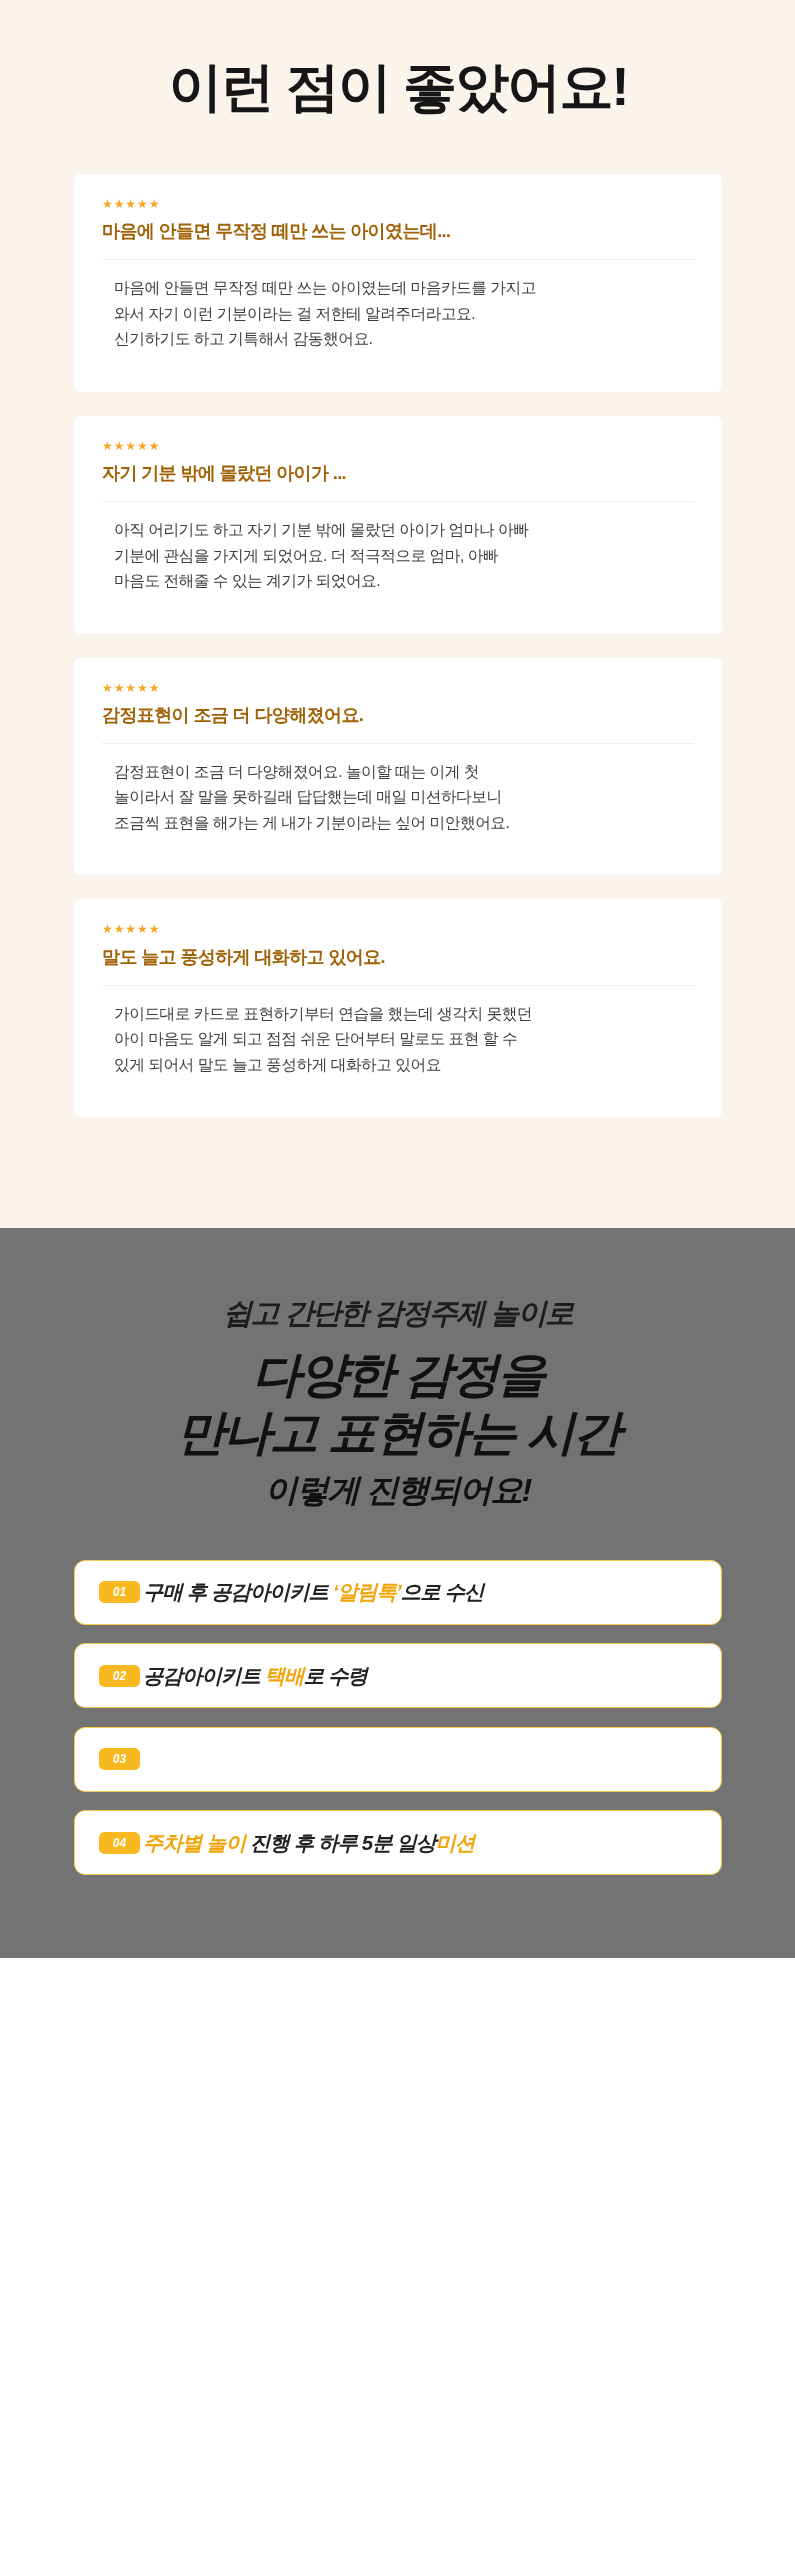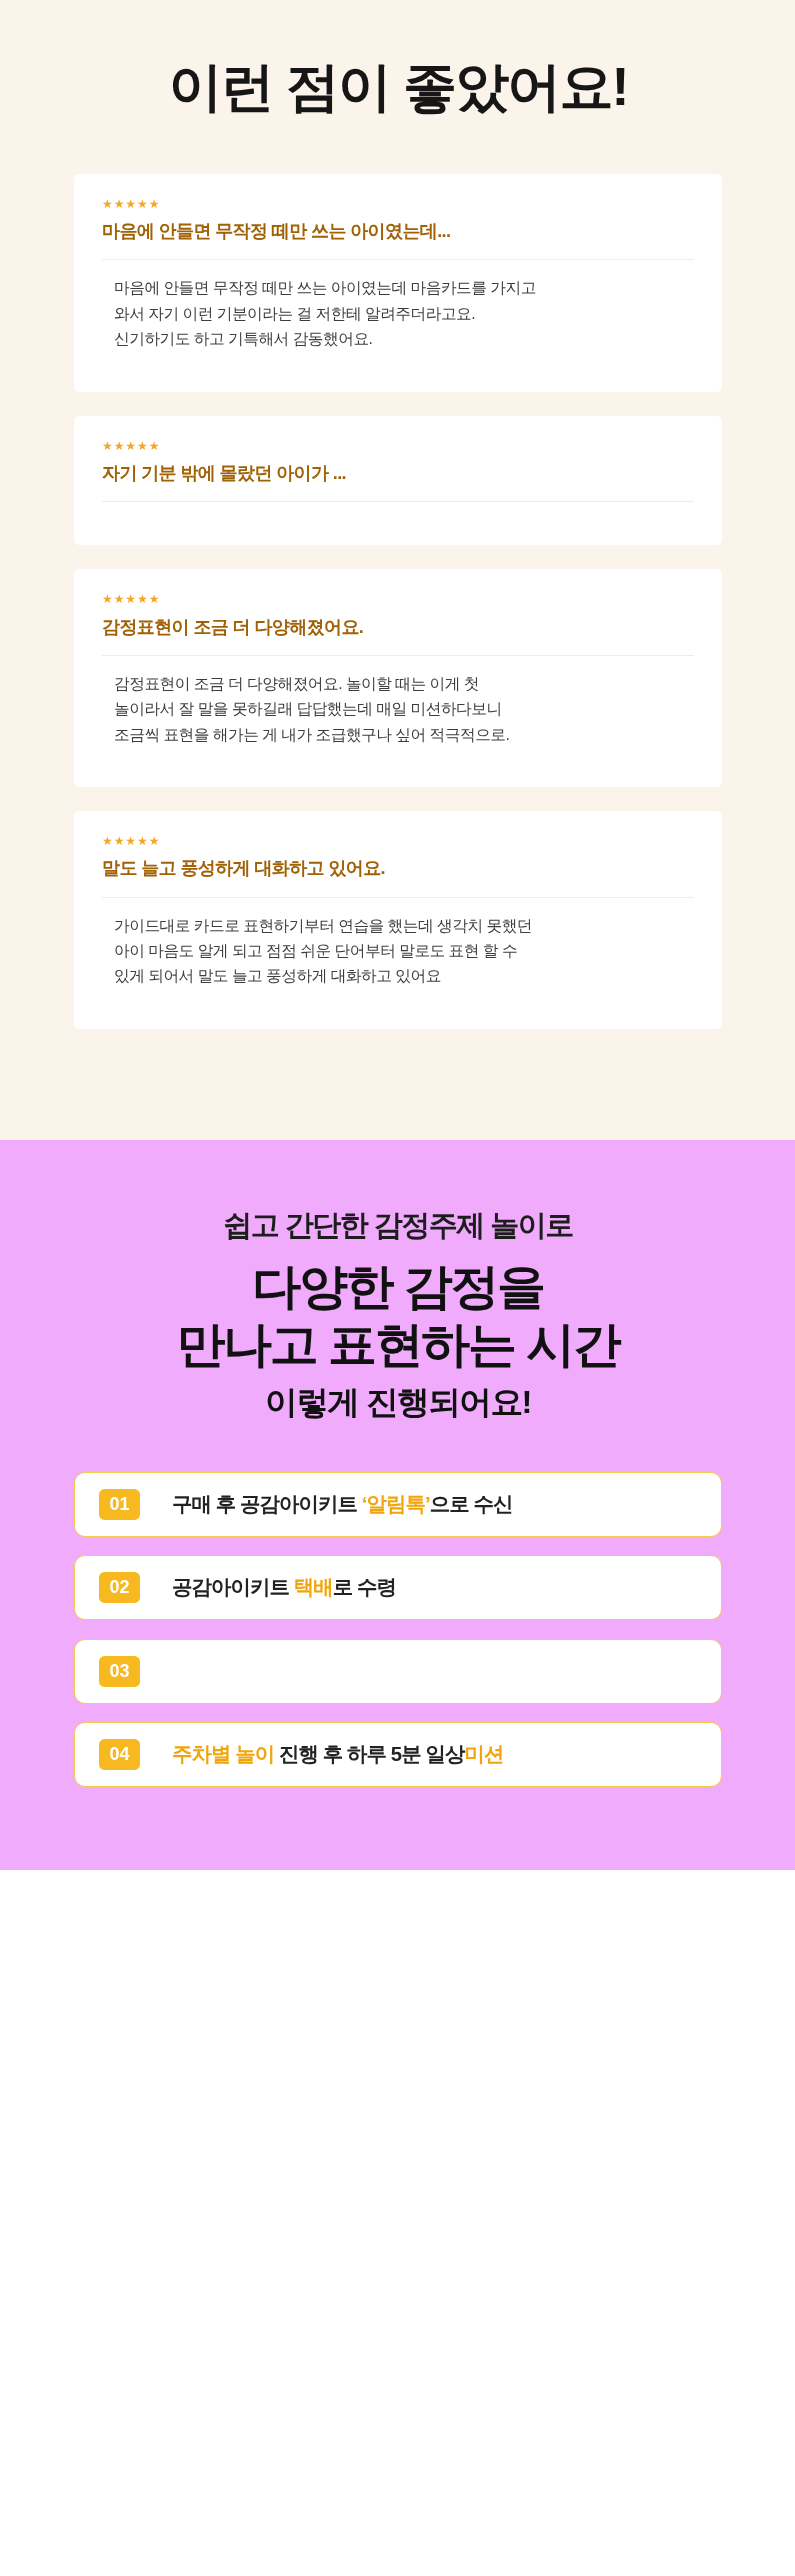--- a/index.html
+++ b/index.html
@@ -68,22 +68,23 @@
     font-size: 15.7px;
     color: #3d3d3d;
     line-height: 1.62;
     letter-spacing: -0.5px;
     margin: 12px;
     white-space: pre-line;
   }
 
   
   .process-section {
-    background: #f0abfc;
+    background: #737373;
     padding: 67px 0 83px 0;
+    font-style: italic;
   }
   .process-sub {
     text-align: center;
     font-size: 29px;
     font-weight: 700;
     color: #1d1d1d;
     letter-spacing: -1.5px;
     line-height: 1.3;
     margin: 0 0 13px 0;
   }
@@ -124,30 +125,30 @@
     height: 65px;
     display: flex;
     align-items: center;
     padding: 0 24px;
     box-sizing: border-box;
     background: #ffffff;
   }
   .step-num {
     background: #f8b81f;
     color: #ffffff;
-    font-size: 18px;
+    font-size: 12px;
     font-weight: 800;
     border-radius: 5.6px;
     width: 41px;
-    height: 31px;
+    height: 22px;
     display: flex;
     align-items: center;
     justify-content: center;
     flex: 0 0 auto;
-    margin-right: 32px;
+    margin-right: 3px;
     letter-spacing: 0px;
   }
   .step-text {
     font-size: 20.4px;
     font-weight: 600;
     color: #222222;
     letter-spacing: -0.9px;
     line-height: 1.3;
   }
   .step-text .hl {
@@ -173,28 +174,31 @@
         <div class="stars">★★★★★</div>
         <h2 class="review-heading">마음에 안들면 무작정 떼만 쓰는 아이였는데...</h2>
         <p class="review-body">마음에 안들면 무작정 떼만 쓰는 아이였는데 마음카드를 가지고
 와서 자기 이런 기분이라는 걸 저한테 알려주더라고요.
 신기하기도 하고 기특해서 감동했어요.</p>
       </article>
 
       <article class="review-card">
         <div class="stars">★★★★★</div>
         <h2 class="review-heading">자기 기분 밖에 몰랐던 아이가 ...</h2>
+        <p class="review-body">아직 어리기도 하고 자기 기분 밖에 몰랐던 아이가 엄마나 아빠
+기분에 관심을 가지게 되었어요. 더 적극적으로 엄마, 아빠
+마음도 전해줄 수 있는 계기가 되었어요.</p>
       </article>
 
       <article class="review-card">
         <div class="stars">★★★★★</div>
         <h2 class="review-heading">감정표현이 조금 더 다양해졌어요.</h2>
         <p class="review-body">감정표현이 조금 더 다양해졌어요. 놀이할 때는 이게 첫
 놀이라서 잘 말을 못하길래 답답했는데 매일 미션하다보니
-조금씩 표현을 해가는 게 내가 조급했구나 싶어 적극적으로.</p>
+조금씩 표현을 해가는 게 내가 기분이라는 싶어 미안했어요.</p>
       </article>
 
       <article class="review-card">
         <div class="stars">★★★★★</div>
         <h2 class="review-heading">말도 늘고 풍성하게 대화하고 있어요.</h2>
         <p class="review-body">가이드대로 카드로 표현하기부터 연습을 했는데 생각치 못했던
 아이 마음도 알게 되고 점점 쉬운 단어부터 말로도 표현 할 수
 있게 되어서 말도 늘고 풍성하게 대화하고 있어요</p>
       </article>
 

